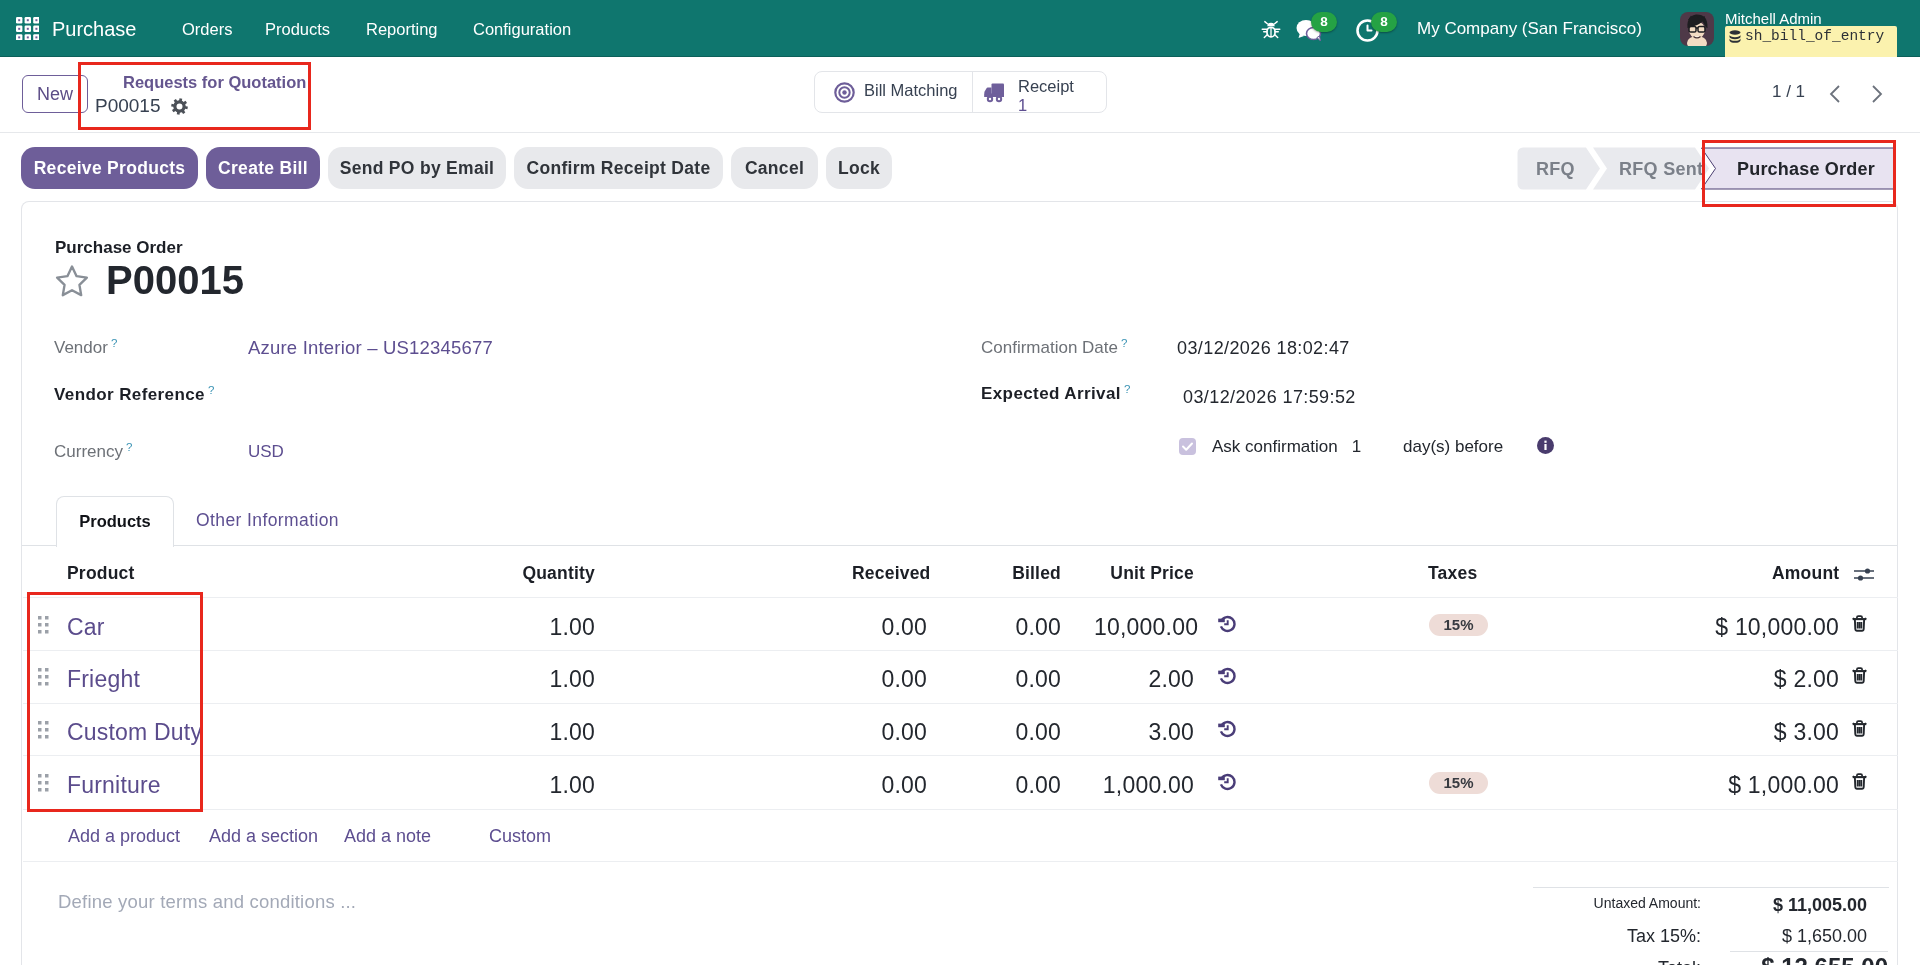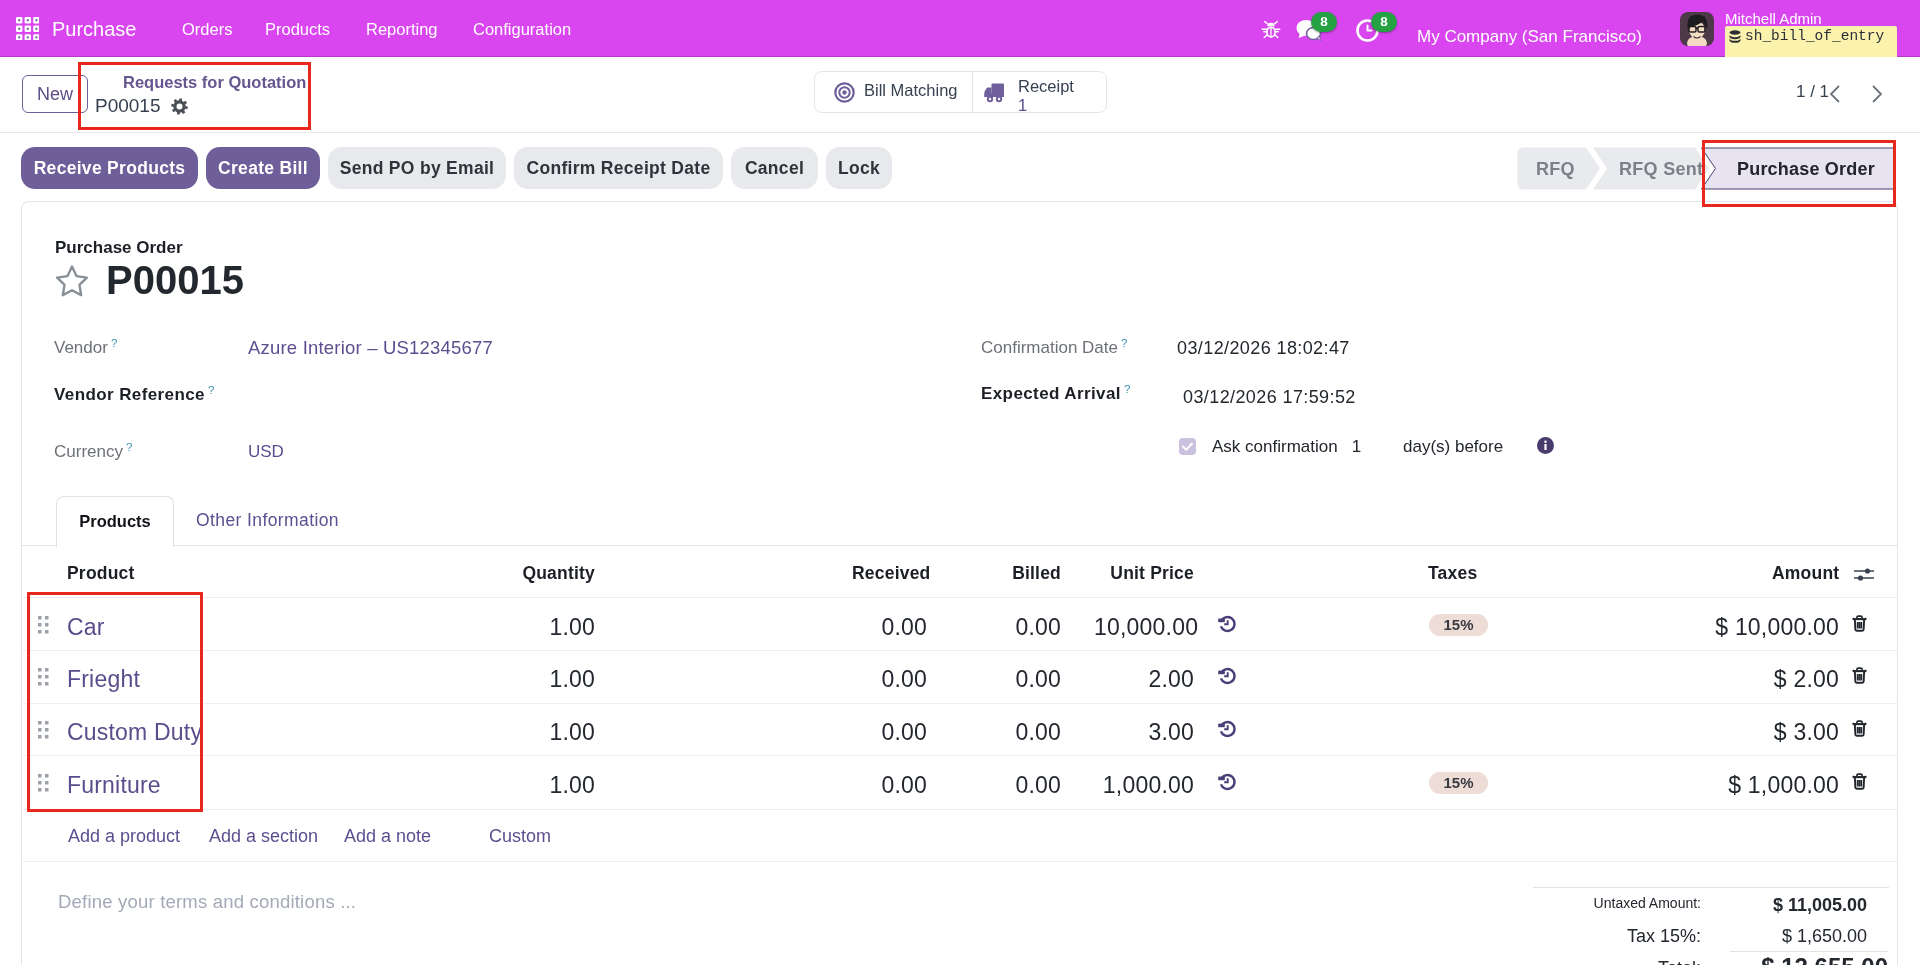--- a/index.html
+++ b/index.html
@@ -3,44 +3,44 @@
 <meta charset="utf-8">
 <style>
 * { margin:0; padding:0; box-sizing:border-box; }
 html,body { width:1920px; height:965px; overflow:hidden; background:#ffffff;
   font-family:"Liberation Sans", sans-serif; }
 .abs { position:absolute; }
 body { position:relative; }
 
 
 #topbar { position:absolute; left:0; top:0; width:1920px; height:57px;
-  background:#d946ef; border-bottom:1px solid rgba(0,0,0,.18); }
+  background:#0f766e; border-bottom:1px solid rgba(0,0,0,.18); }
 #topbar .appname { position:absolute; left:52px; top:18px; color:#fff; font-size:20px; font-weight:500;}
 .menuitem { position:absolute; top:20px; color:#fff; font-size:16.5px; font-weight:400; }
-#topbar .co { position:absolute; top:19px; left:1417px; color:#fff; font-size:17px;margin-top:8px; }
+#topbar .co { position:absolute; top:19px; left:1417px; color:#fff; font-size:17px; }
 #topbar .uname { position:absolute; left:1725px; top:10px; color:#fff; font-size:15px; }
 .badge8 { position:absolute; background:#25a244; color:#fff; font-size:13.5px; font-weight:700;
   border-radius:10px; height:20px; min-width:26px; text-align:center; line-height:20px;
   box-shadow:0 1px 2px rgba(0,0,0,.35); }
 #dbtag { position:absolute; left:1725px; top:26px; width:172px; height:37px; background:#fbf2ae;
   border-radius:2px; color:#2c3036; font-family:"Liberation Mono", monospace; font-size:14.5px;
   line-height:21px; padding-left:20px; }
 #avatar { position:absolute; left:1680px; top:12px; width:34px; height:34px; border-radius:8px; overflow:hidden; }
 
 
 #cpanel { position:absolute; left:0; top:57px; width:1920px; height:76px; background:#fff;
   border-bottom:1px solid #e6e8eb; }
 #btn-new { position:absolute; left:22px; top:18px; width:66px; height:38px; border:1px solid #6e5e99;
   border-radius:6px; color:#5c4d87; font-size:18px; text-align:center; line-height:36px; background:#fff;}
 .bc1 { position:absolute; left:95px; top:16px; color:#65568f; font-size:16.5px; font-weight:700;margin-left:28px; }
 .bc2 { position:absolute; left:95px; top:38px; color:#374151; font-size:19px; }
 #smartbtns { position:absolute; left:814px; top:14px; width:293px; height:42px; border:1px solid #e3e5e9;
   border-radius:8px; background:#fff; }
 #smartbtns .sep { position:absolute; left:157px; top:0; width:1px; height:40px; background:#e3e5e9; }
-#pager { position:absolute; left:1772px; top:25px; color:#374151; font-size:17px;margin-left:24px; }
+#pager { position:absolute; left:1772px; top:25px; color:#374151; font-size:17px; }
 
 
 .actbtn { position:absolute; top:147px; height:42px; border:none; border-radius:14px;
   font-family:"Liberation Sans", sans-serif; font-size:17.5px; font-weight:600; letter-spacing:0.3px; line-height:42px;
   text-align:center; display:block; }
 .actbtn.p { background:#6e5e99; color:#fff; }
 .actbtn.g { background:#e8e9ec; color:#30343a; }
 
 
 #sheet { position:absolute; left:21px; top:201px; width:1877px; height:764px; background:#fff;

